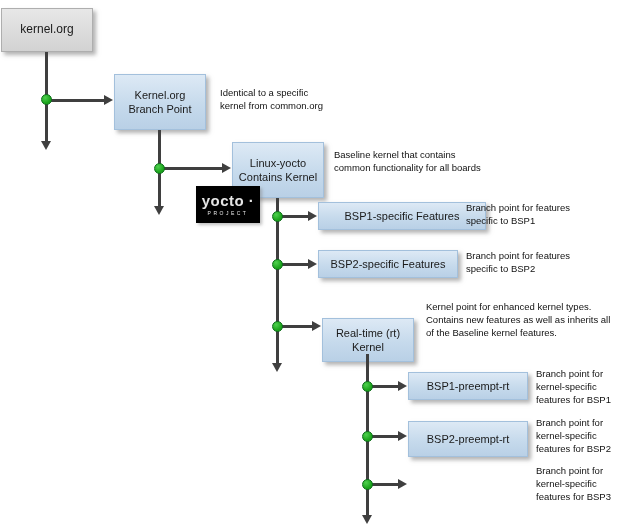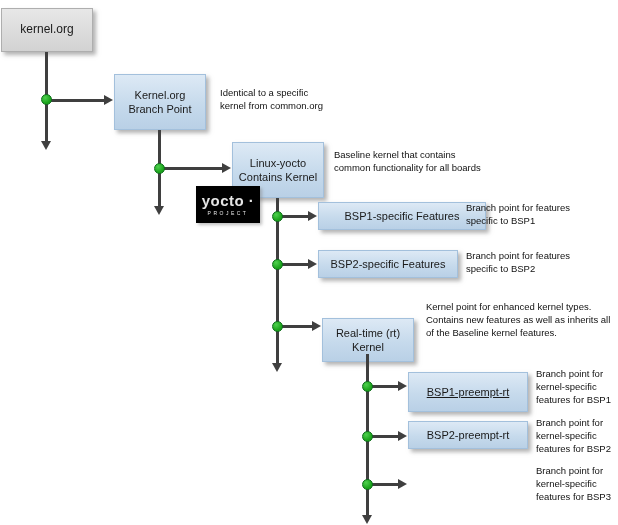--- a/index.html
+++ b/index.html
@@ -158,32 +158,32 @@
 Contains new features as well as inherits all
 of the Baseline kernel features.</div>
 
   <div class="vline" style="left:366px; top:354px; height:162px;"></div>
   <div class="arrow-down" style="left:362px; top:515px;"></div>
 
   <div class="hline" style="left:367px; top:385px; width:32px;"></div>
   <div class="arrow-right" style="left:398px; top:381px;"></div>
   <div class="dot" style="left:362px; top:381px;"></div>
 
-  <div class="box blue" style="left:408px; top:372px; width:120px; height:40px;text-decoration:underline;">
+  <div class="box blue" style="left:408px; top:372px; width:120px; height:28px;">
     <span class="box-label">BSP1-preempt-rt</span>
   </div>
   <div class="note" style="left:536px; top:368px; width:82px;">Branch point for
 kernel-specific
 features for BSP1</div>
 
   <div class="hline" style="left:367px; top:435px; width:32px;"></div>
   <div class="arrow-right" style="left:398px; top:431px;"></div>
   <div class="dot" style="left:362px; top:431px;"></div>
 
-  <div class="box blue" style="left:408px; top:421px; width:120px; height:28px;">
+  <div class="box blue" style="left:408px; top:421px; width:120px; height:36px;">
     <span class="box-label">BSP2-preempt-rt</span>
   </div>
   <div class="note" style="left:536px; top:417px; width:82px;">Branch point for
 kernel-specific
 features for BSP2</div>
 
   <div class="hline" style="left:367px; top:483px; width:32px;"></div>
   <div class="arrow-right" style="left:398px; top:479px;"></div>
   <div class="dot" style="left:362px; top:479px;"></div>
 

